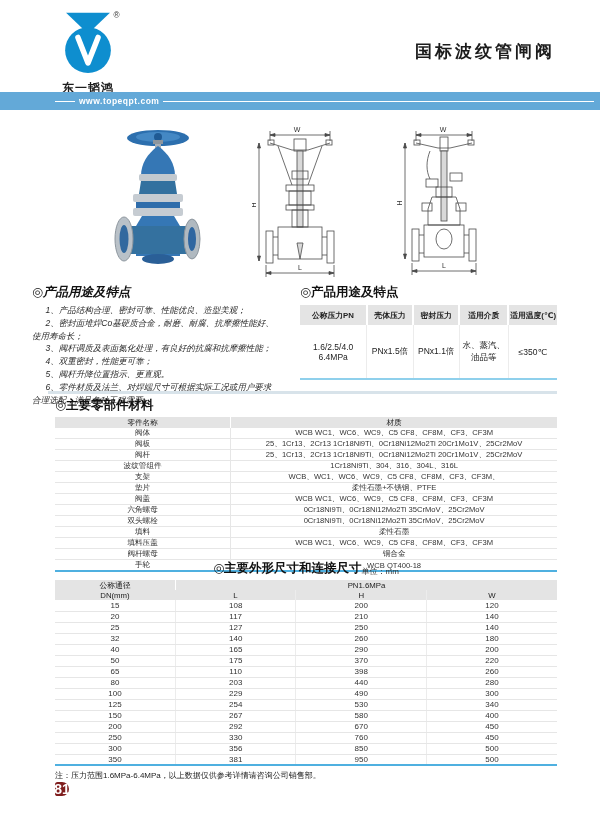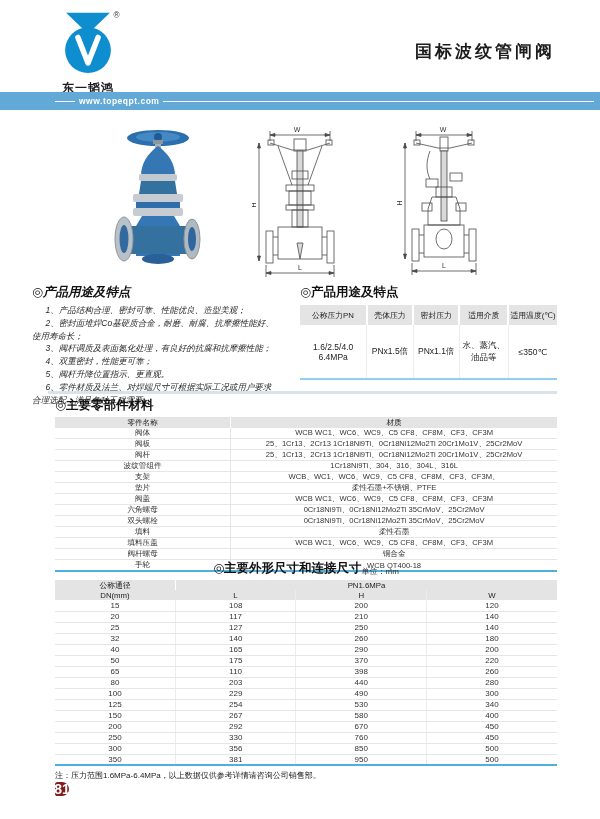--- a/index.html
+++ b/index.html
@@ -26,21 +26,21 @@
 
   
   .features { position:absolute; left:32px; top:284px; width:246px;font-style:italic; }
   .features .sec-heading { margin-bottom:3px; }
   .feature-line { font-size:8.5px; line-height:12.8px; color:#2a2a2a; text-indent:1.6em; }
 
   
   .specs { position:absolute; left:300px; top:284px; width:257px; }
   .specs .sec-heading { margin-bottom:4px; }
   .perf-table { width:100%; border-collapse:collapse; border-bottom:2px solid #8fd0ec; }
-  .perf-table th { background:#e4e4e4; font-weight:normal; font-size:7.8px; color:#222; height:20px; border-left:2px solid #ffffff; }
+  .perf-table th { background:#e4e4e4; font-weight:bold; font-size:7.8px; color:#222; height:20px; border-left:2px solid #ffffff; }
   .perf-table th:first-child { border-left:none; }
   .perf-table td { height:54px; font-size:8.5px; color:#222; text-align:center; vertical-align:middle; white-space:pre-line; border-left:1px solid #ececec; }
   .perf-table td:first-child { border-left:none; }
 
   
   .divider { position:absolute; left:48px; top:391px; width:509px; height:3px; background:#d8e3ea; }
 
   
   .materials { position:absolute; left:55px; top:397px; width:502px; }
   .materials .sec-heading { margin-bottom:3px; }

